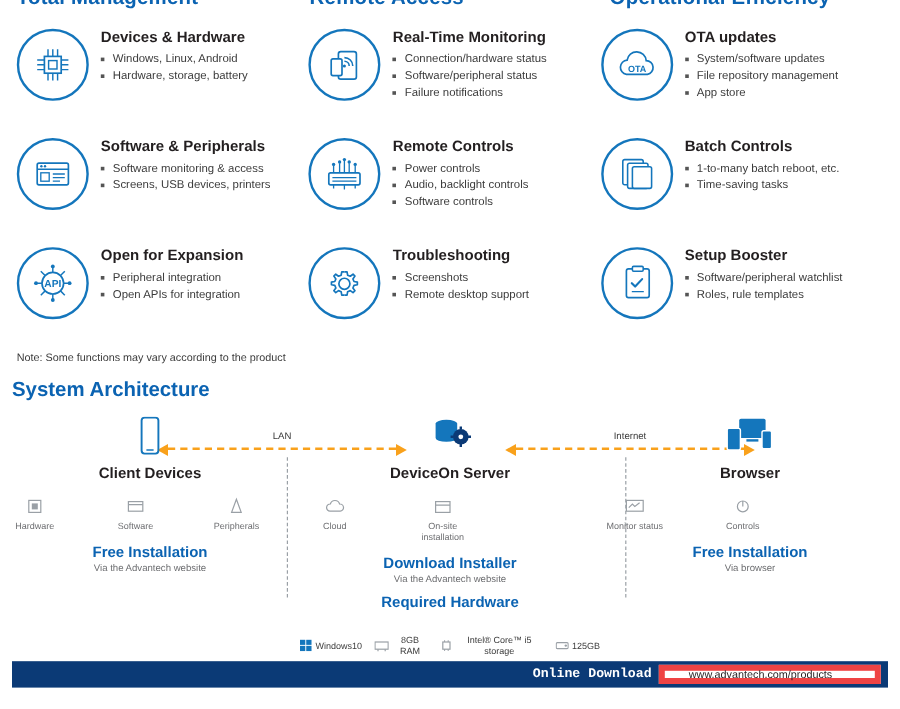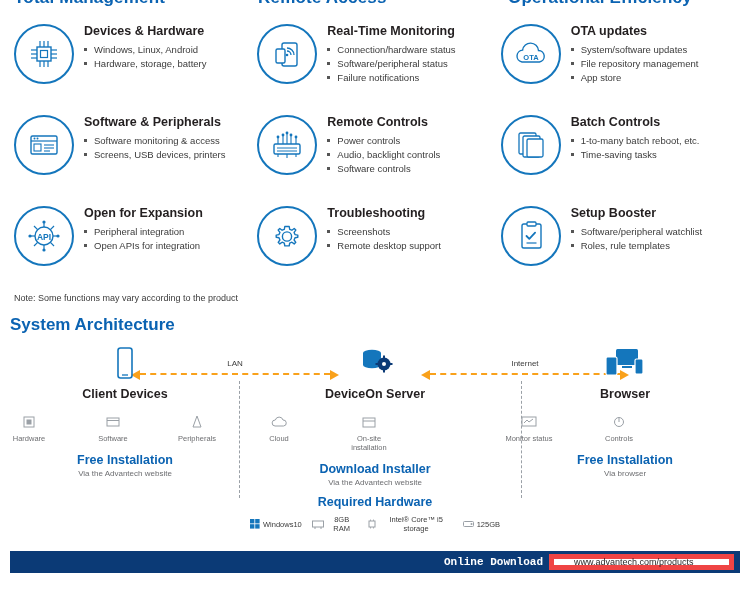--- a/index.html
+++ b/index.html
@@ -116,21 +116,21 @@
   .blue-h{
     font-size:12.5px;font-weight:bold;color:#0b63b2;
     margin-top:10px;
   }
   .blue-sub{font-size:8px;color:#6d6e71;margin-top:2px;}
   .req{
     font-size:12.5px;font-weight:bold;color:#0b63b2;margin-top:8px;
   }
   .specs{
     display:flex;justify-content:center;align-items:center;
-    gap:10px;margin-top:6px;
+    gap:10px;margin-top:20px;
   }
   .spec{display:flex;align-items:center;gap:3px;font-size:7.5px;color:#3b3b3b;}
 
   
   .vsep{
     position:absolute;top:44px;bottom:4px;width:0;
     border-left:1px dashed #9aa0a6;
   }
   .vsep.l{left:239px;}
   .vsep.r{left:521px;}

